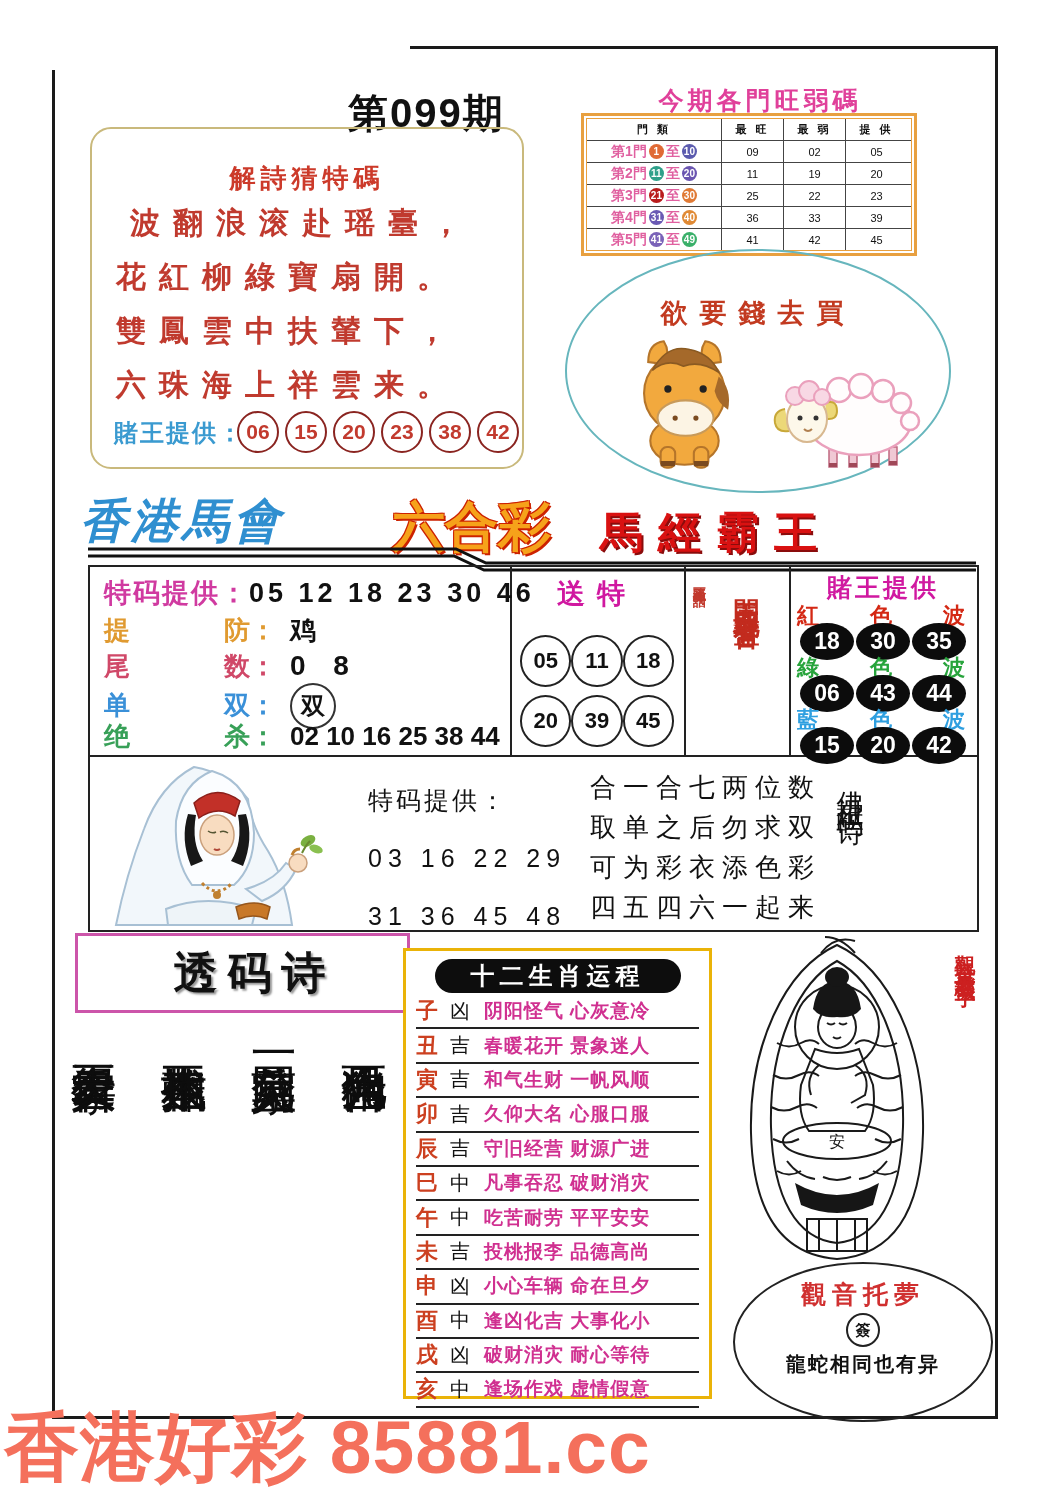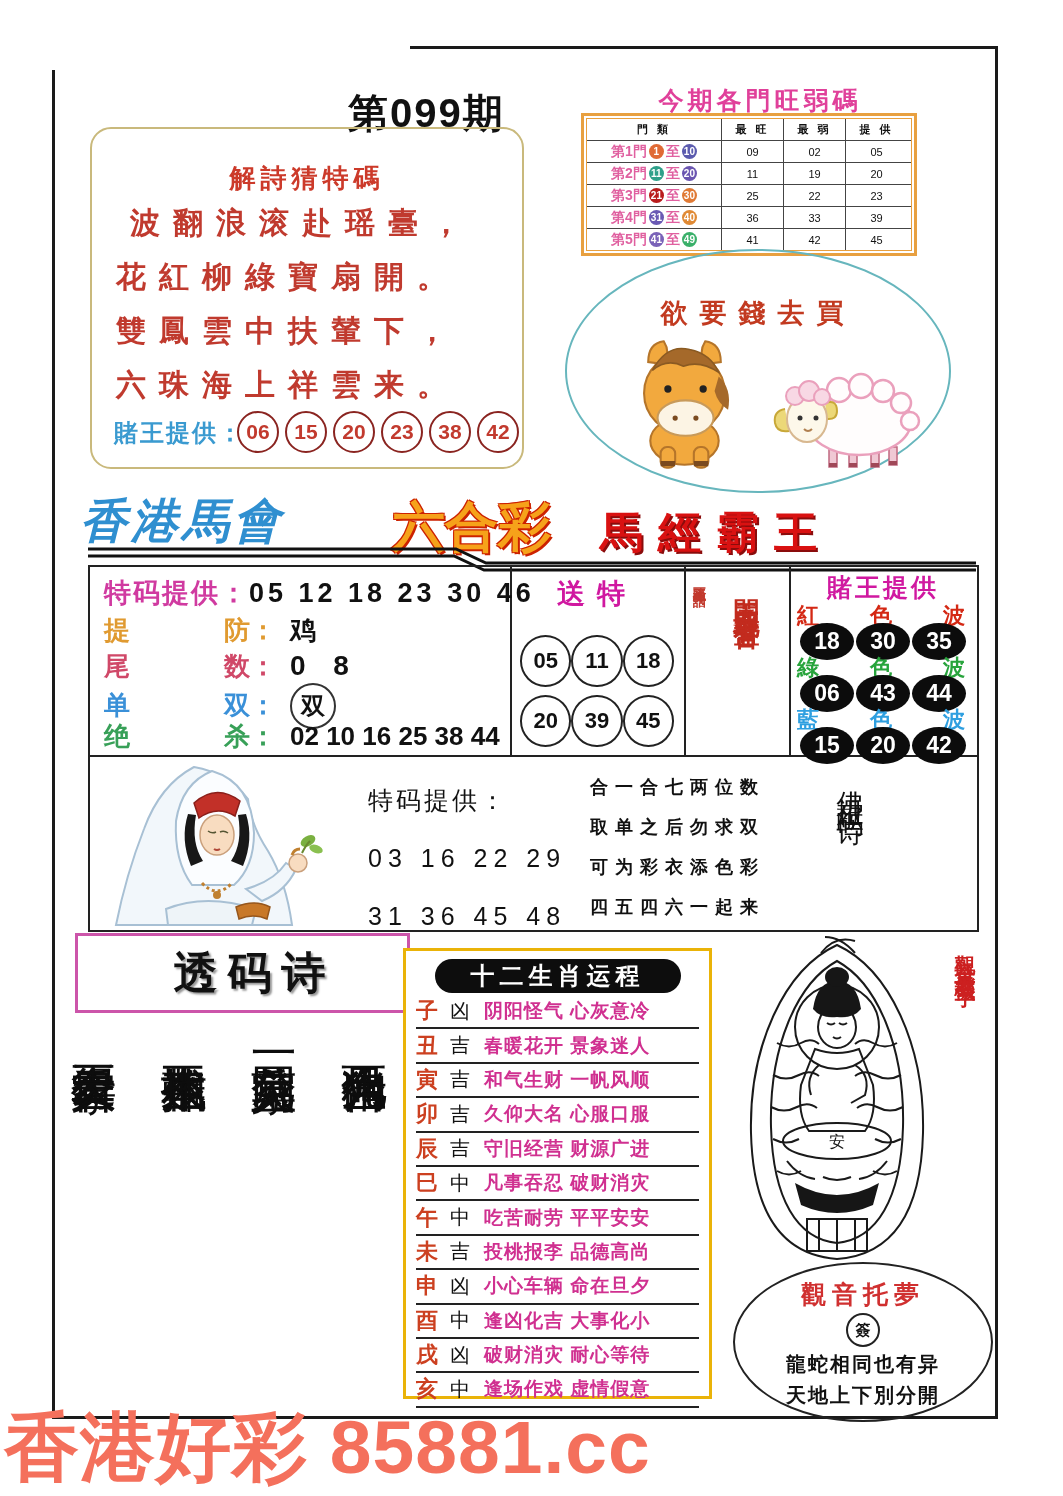--- a/index.html
+++ b/index.html
@@ -53,21 +53,21 @@
          justify-content:center;font-size:22px;font-weight:600;background:#fff;}
   .srow{position:absolute;left:10px;width:154px;display:flex;justify-content:space-between;}
   #strip{left:8px;top:10px;color:#c23a2e;font-size:13px;font-weight:700;letter-spacing:1px;line-height:15px;}
   #openMsg{left:46px;top:12px;color:#c22b1e;font-size:26px;font-weight:800;letter-spacing:4px;}
   #waveTitle{left:0;width:188px;text-align:center;top:4px;color:#d018a0;font-size:25px;font-weight:800;letter-spacing:3px;}
   .wlabel{position:absolute;left:8px;width:168px;display:flex;justify-content:space-between;font-size:22px;font-weight:800;}
   .wpills{position:absolute;left:6px;width:176px;display:flex;justify-content:center;gap:2px;}
   .pill{width:54px;height:37px;background:#0c0c0c;border-radius:50%;color:#fff;font-size:23px;font-weight:800;
         display:flex;align-items:center;justify-content:center;}
   #offer{left:278px;top:14px;font-size:25px;letter-spacing:3px;line-height:58px;}
-  #verse{left:500px;top:10px;font-size:18px;letter-spacing:7px;line-height:40px;font-weight:bold;}
+  #verse{left:500px;top:10px;font-size:26px;letter-spacing:7px;line-height:40px;}
   #fozu{left:742px;top:12px;height:160px;font-size:27px;letter-spacing:7px;}
   
   #tmBox{left:75px;top:933px;width:305px;height:74px;border:3px solid #cc55aa;display:flex;align-items:center;justify-content:center;padding-left:24px;}
   #tmTitle{font-size:44px;font-weight:800;letter-spacing:10px;color:#111;text-shadow:2px 2px 2px #999;}
   #tmPoem{left:68px;top:1030px;width:322px;height:372px;display:flex;justify-content:space-between;}
   .tmCol{font-size:46px;line-height:1.12;color:#0d0d0d;}
   #zBox{left:403px;top:948px;width:303px;height:445px;border:3px solid #eab308;background:#fff;}
   #zPill{margin:8px auto 2px;width:246px;height:34px;background:#0d0d0d;border-radius:17px;color:#fff;
          font-size:24px;font-weight:700;letter-spacing:5px;display:flex;align-items:center;justify-content:center;}
   .zrow{display:flex;align-items:center;height:32.4px;margin:0 10px;border-bottom:2px solid #222;}
@@ -470,18 +470,17 @@
   </svg>
 
   <div class="abs v" id="sideLabel">觀音金身玄機字</div>
 
   <div class="abs" id="dream">
     <div id="dreamTitle">觀音托夢</div>
     <div id="seal">
         <span>簽</span>
       </div>
     <div class="dreamLine serif">龍蛇相同也有异</div>
-    <div class="dreamLine serif">天地上下別分開</div>
   </div>
 
   <div class="abs" id="footer" style="color: rgb(244, 112, 92);">香港好彩  85881.cc</div>
 
 </div>
 
 </body></html>

